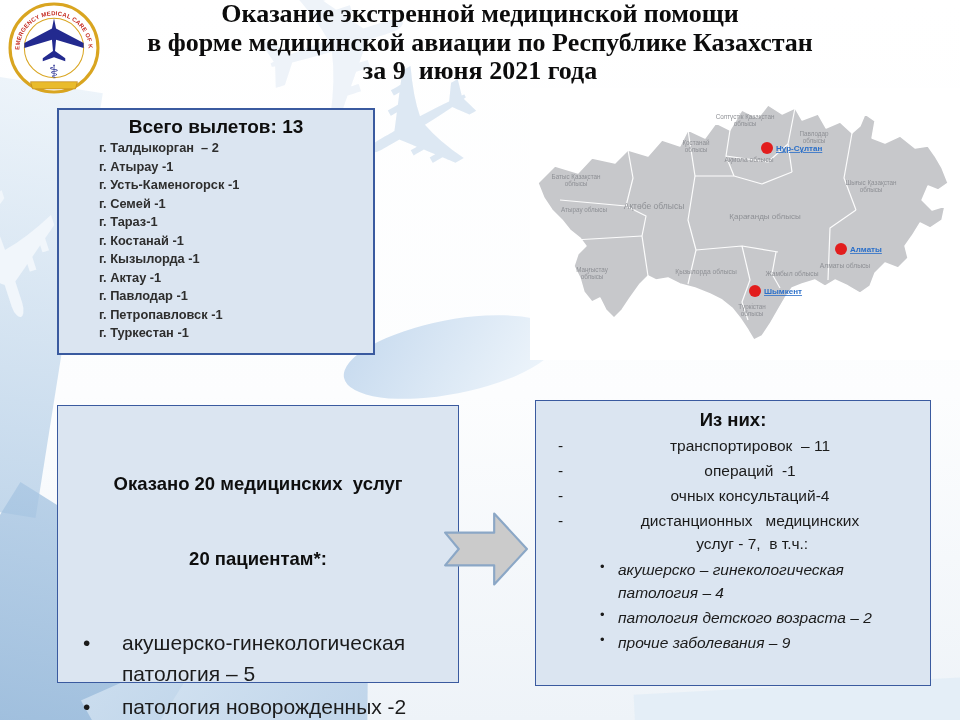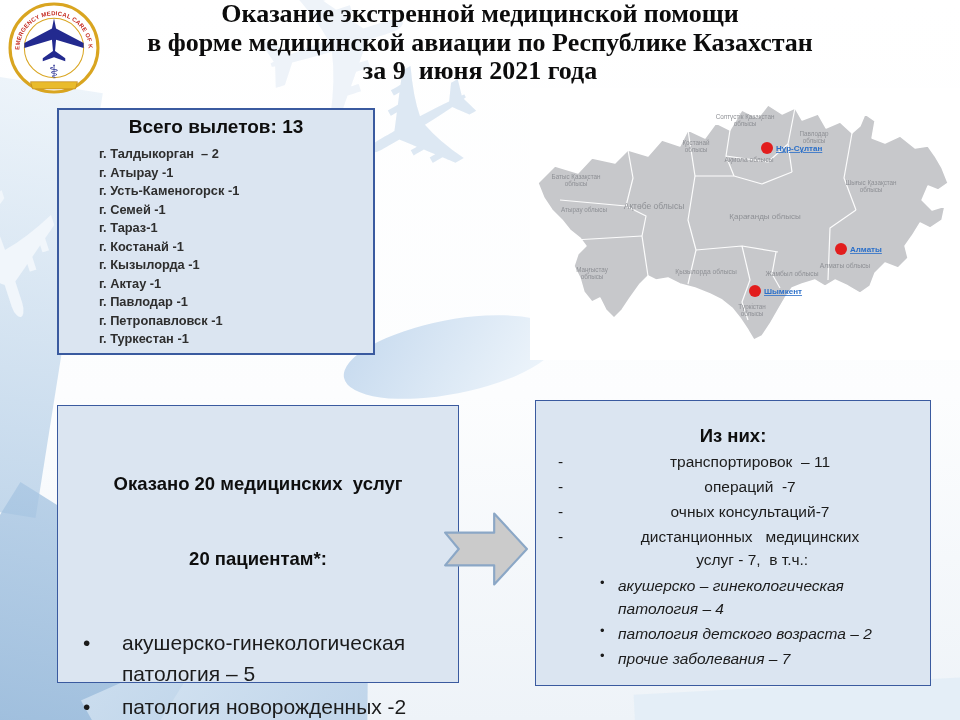--- a/index.html
+++ b/index.html
@@ -33,31 +33,31 @@
   
   .title{position:absolute;left:110px;top:0;width:740px;z-index:4;text-align:center;
     font-family:"Liberation Serif",serif;font-weight:bold;color:#0c0c0c;
     font-size:26px;line-height:1.1;}
   .title div{white-space:pre-wrap;}
 
   
   .box{position:absolute;z-index:3;background:#dbe5f1;border:2px solid #3a5a9f;box-sizing:border-box;}
   .flights-box{left:57px;top:108px;width:318px;height:247px;padding:6px 10px;border-width:2px;}
   .box-title{font-size:19px;font-weight:bold;color:#0e0e0e;text-align:center;white-space:pre-wrap;}
-  .flights-list{margin-top:7px;padding-left:30px;}
+  .flights-list{margin-top:1px;padding-left:30px;}
   .flight-item{font-size:12.8px;font-weight:600;color:#2e2e2e;line-height:1.45;white-space:pre-wrap;}
 
   .services-box{left:57px;top:405px;width:402px;height:278px;padding:16px 12px;border-width:1.5px;}
   .services-box .box-title{font-size:18.5px;line-height:1.35;}
   .bullet-list{list-style:none;margin:5px 0 0 0;padding:0;}
   .bullet-item{position:relative;font-size:21px;color:#1b1b1b;line-height:1.5;
     padding-left:52px;margin:1px 0;white-space:pre-wrap;}
   .bullet-item::before{content:"•";position:absolute;left:13px;top:0;}
 
-  .breakdown-box{left:535px;top:400px;width:396px;height:286px;padding:24px 16px;border-width:1.5px;}
+  .breakdown-box{left:535px;top:400px;width:396px;height:286px;padding:8px 16px;border-width:1.5px;}
   .breakdown-box .box-title{font-size:18.5px;}
   .dash-list{margin-top:4px;text-align:center;}
   .dash-item{position:relative;font-size:15.5px;color:#1b1b1b;line-height:1.48;
     padding-left:34px;margin:2px 0;white-space:pre-wrap;}
   .dash-item::before{content:"-";position:absolute;left:6px;top:0;}
   .sub-list{list-style:none;margin:0 0 0 48px;padding:0;}
   .sub-item{position:relative;font-size:15.5px;font-style:italic;color:#1b1b1b;line-height:1.5;
     padding-left:18px;margin:2px 0;white-space:pre-wrap;}
   .sub-item::before{content:"•";position:absolute;left:0;top:-1px;font-style:normal;font-size:13px;}
 
@@ -195,27 +195,27 @@
 
   <svg class="arrow" viewBox="0 0 66 62">
     <path d="M3 19 L39 19 L39 5 L63 31 L39 57 L39 43 L3 43 L13 31 Z" fill="#cbcbcb" stroke="#8ba7c6" stroke-width="1.6" stroke-linejoin="round"></path>
   </svg>
 
   <div class="box breakdown-box">
     <div class="box-title">Из них:</div>
     <div class="dash-list">
 
     <div class="dash-item">транспортировок  – 11</div>
-        <div class="dash-item">операций  -7</div>
-        <div class="dash-item">очных консультаций-7</div>
+        <div class="dash-item">операций  -1</div>
+        <div class="dash-item">очных консультаций-4</div>
         <div class="dash-item">дистанционных   медицинских
  услуг - 7,  в т.ч.:</div>
       </div>
     <ul class="sub-list">
 
     <li class="sub-item">акушерско – гинекологическая
 патология – 4</li>
         <li class="sub-item">патология детского возраста – 2</li>
-        <li class="sub-item">прочие заболевания – 7</li>
+        <li class="sub-item">прочие заболевания – 9</li>
       </ul>
   </div>
 
 </div>
 
 </body></html>

